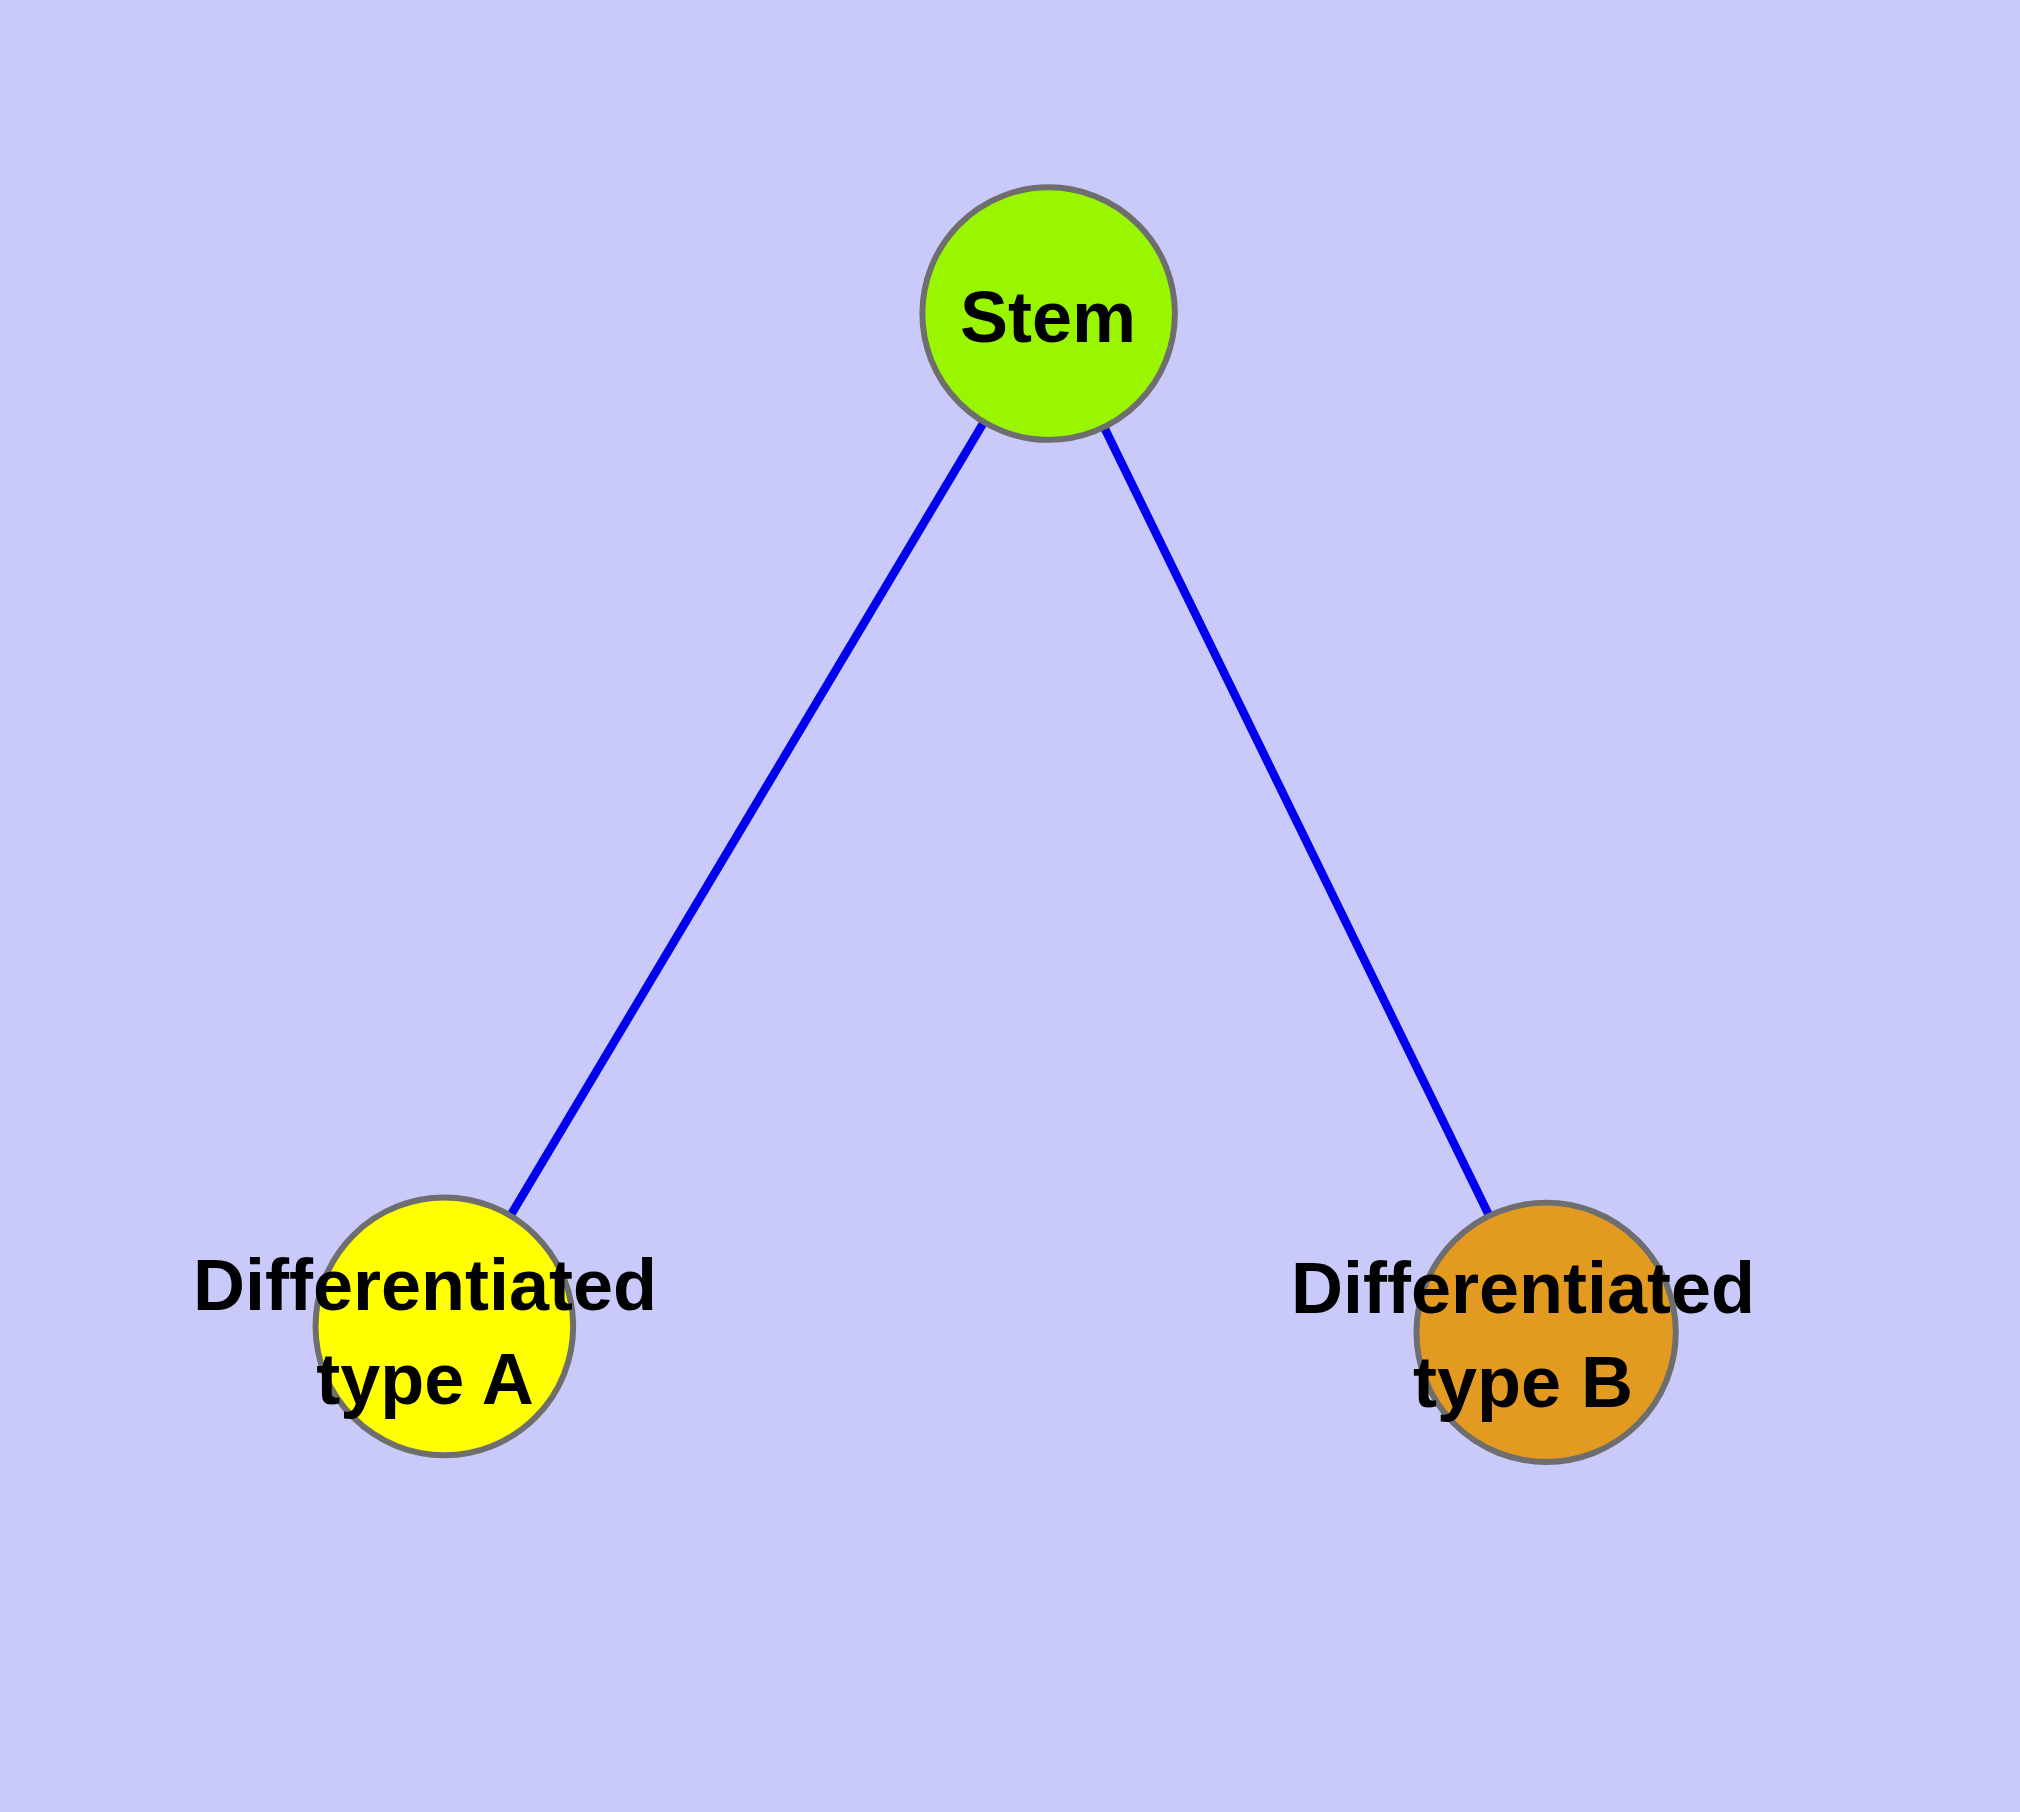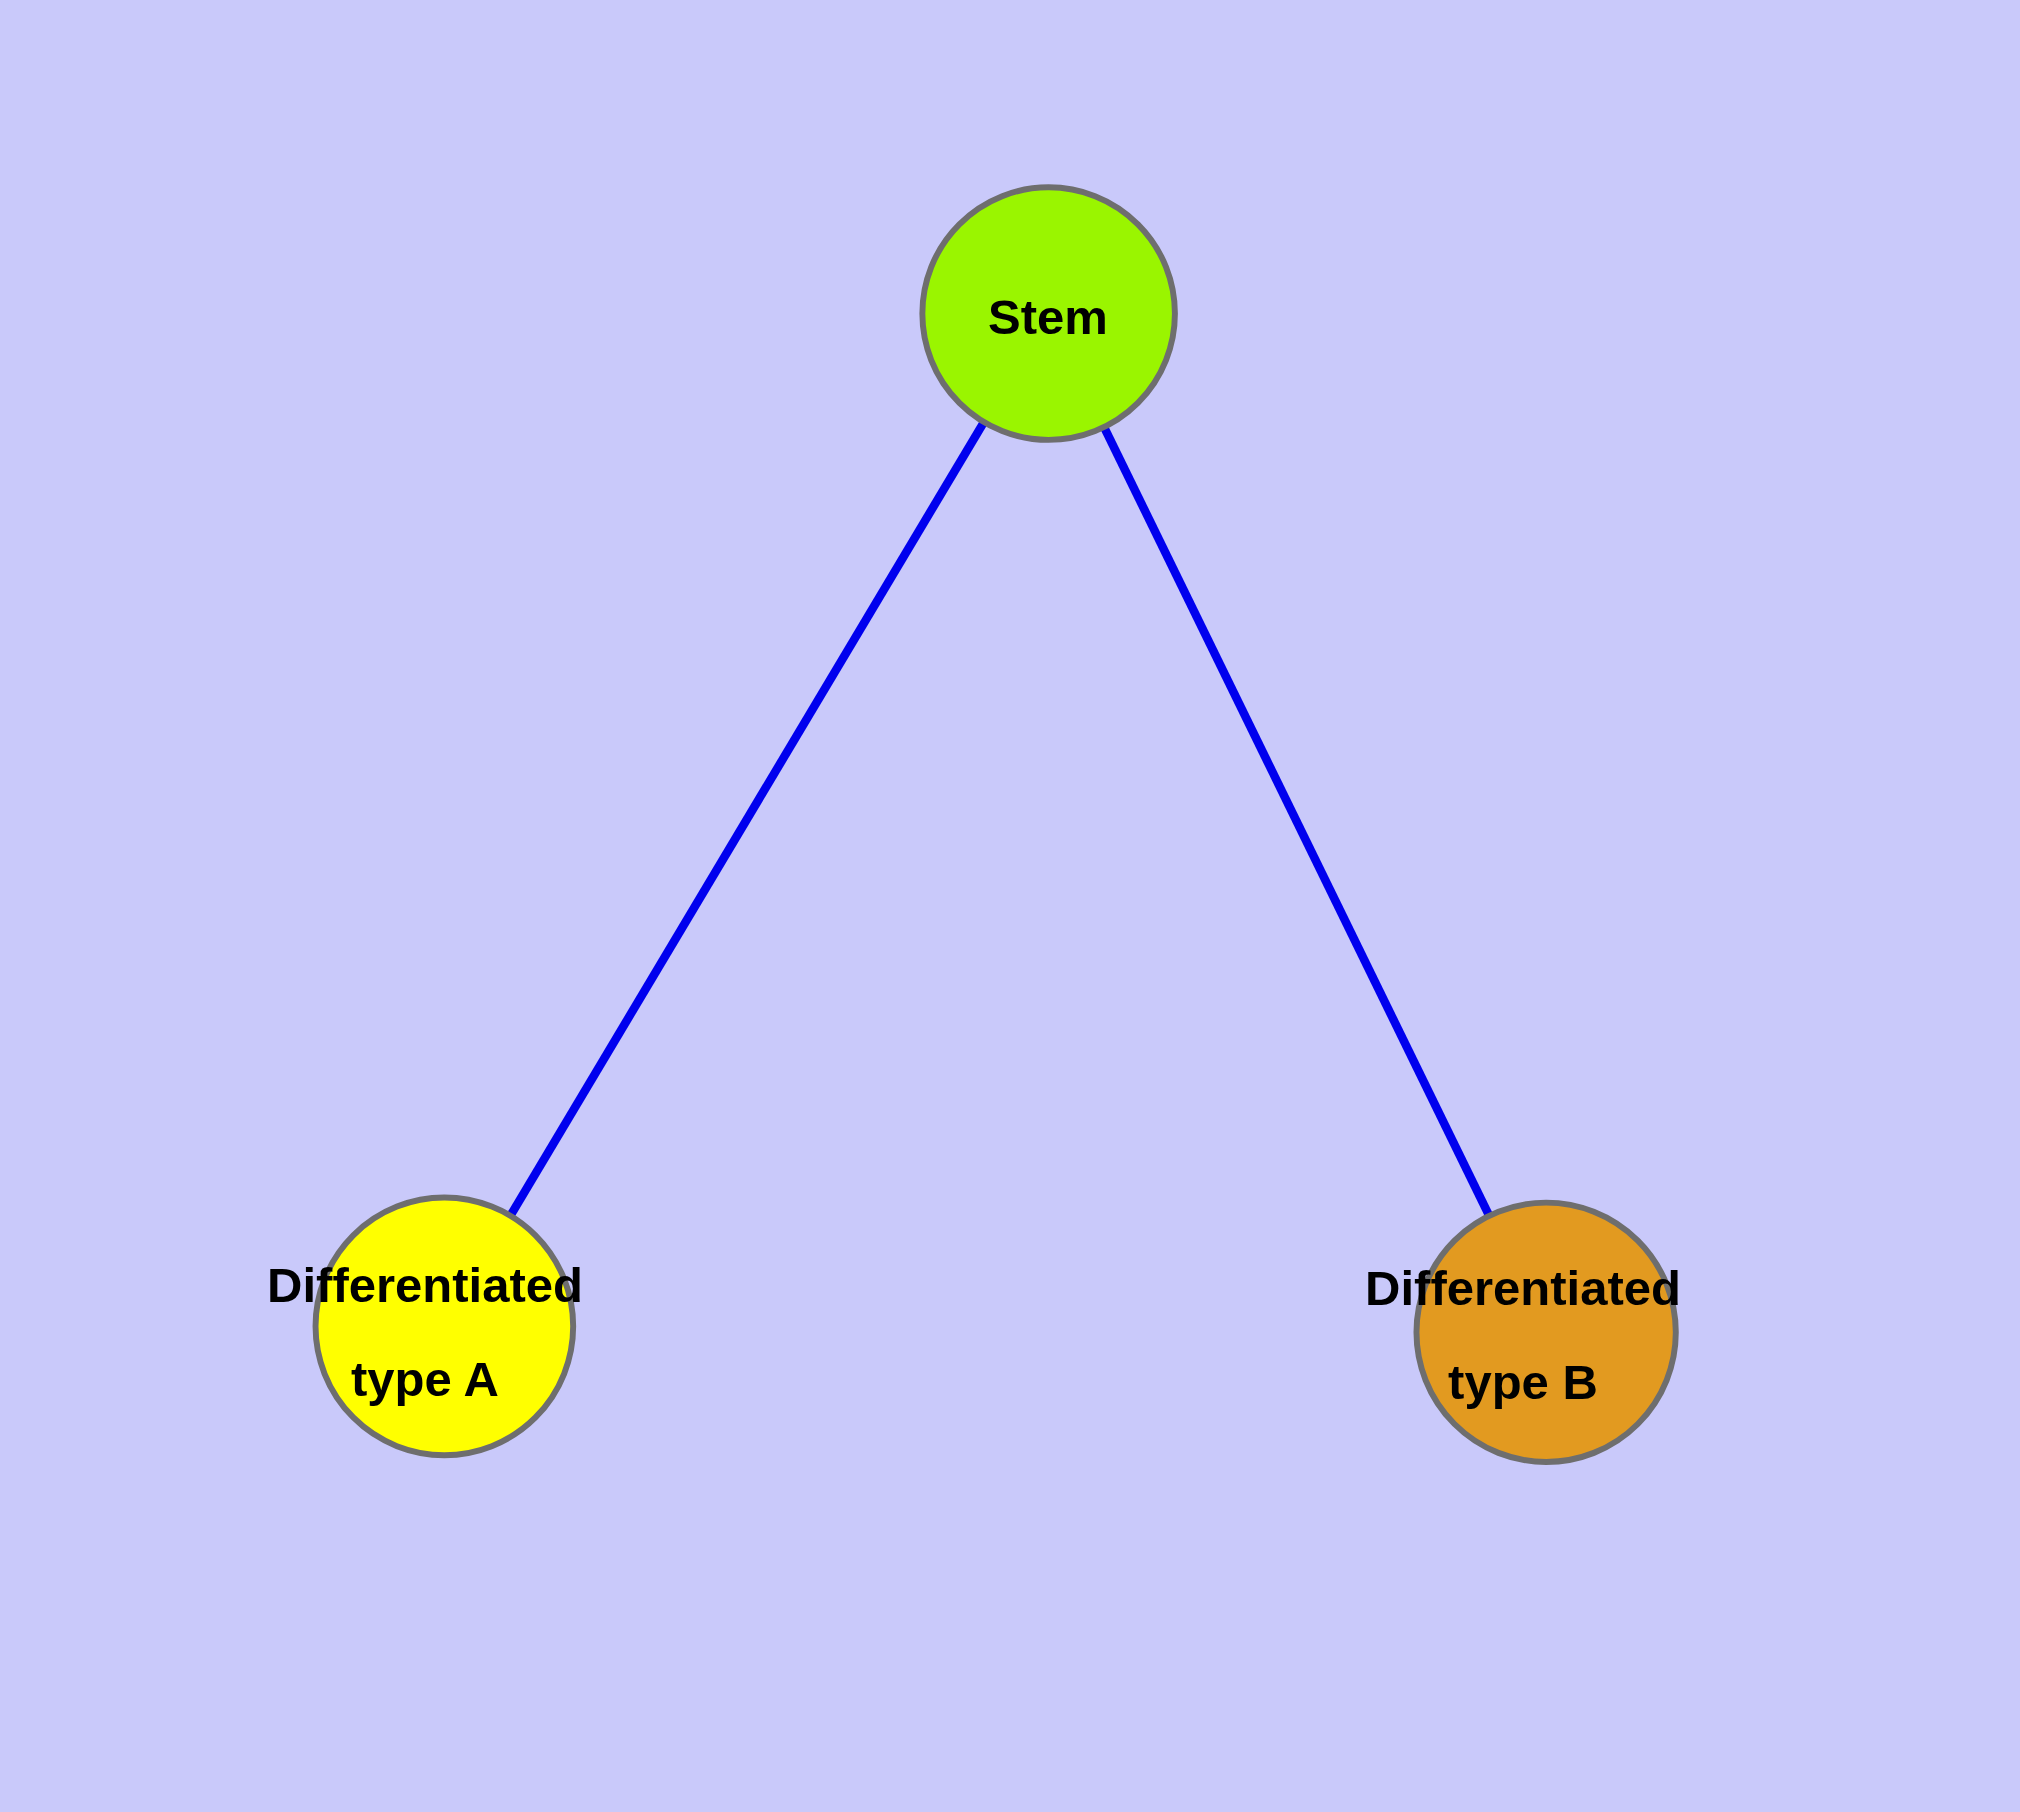--- a/index.html
+++ b/index.html
@@ -21,21 +21,21 @@
   .graph-svg {
     position: absolute;
     left: 0;
     top: 0;
   }
   .node-label {
     position: absolute;
     transform: translate(-50%, -50%);
     font-family: "Liberation Sans", sans-serif;
     font-weight: bold;
-    font-size: 49px;
+    font-size: 72px;
     line-height: 94px;
     color: #000000;
     text-align: center;
     white-space: pre-line;
     pointer-events: none;
   }
   .label-stem   { left: 1048px; top: 317px; }
   .label-diff-a { left: 425px;  top: 1332px; }
   .label-diff-b { left: 1523px; top: 1335px; }
 </style>

